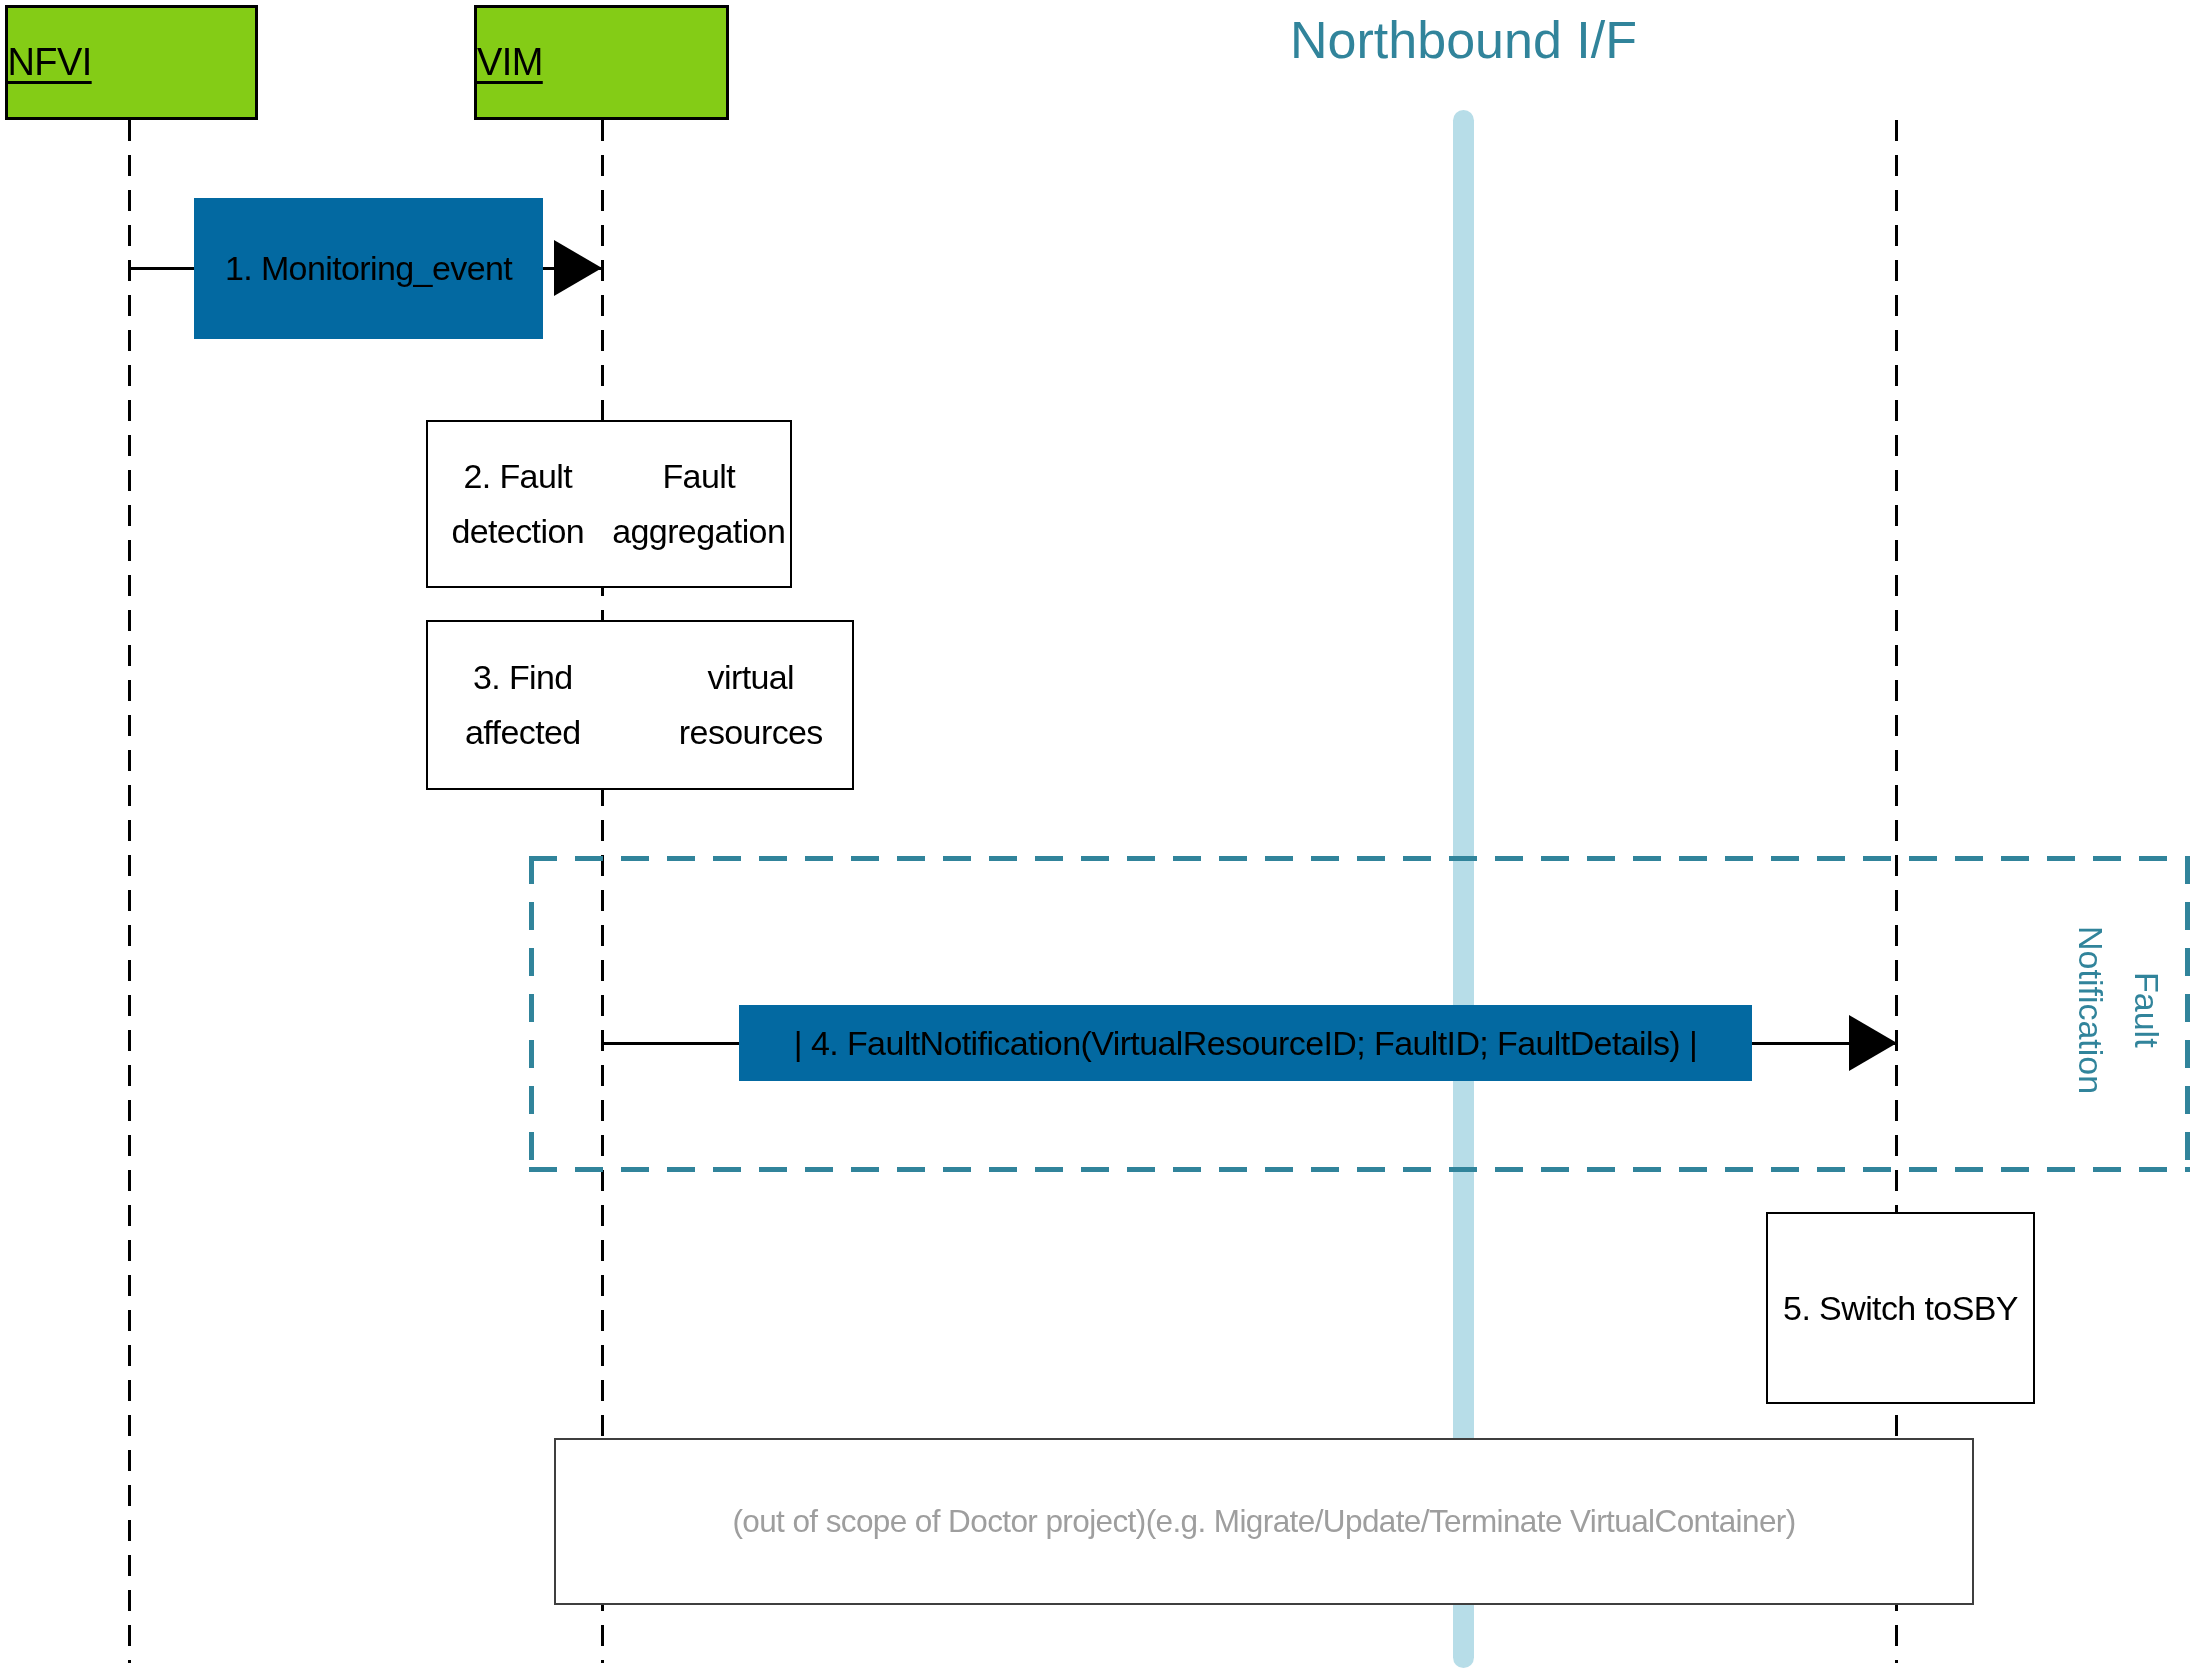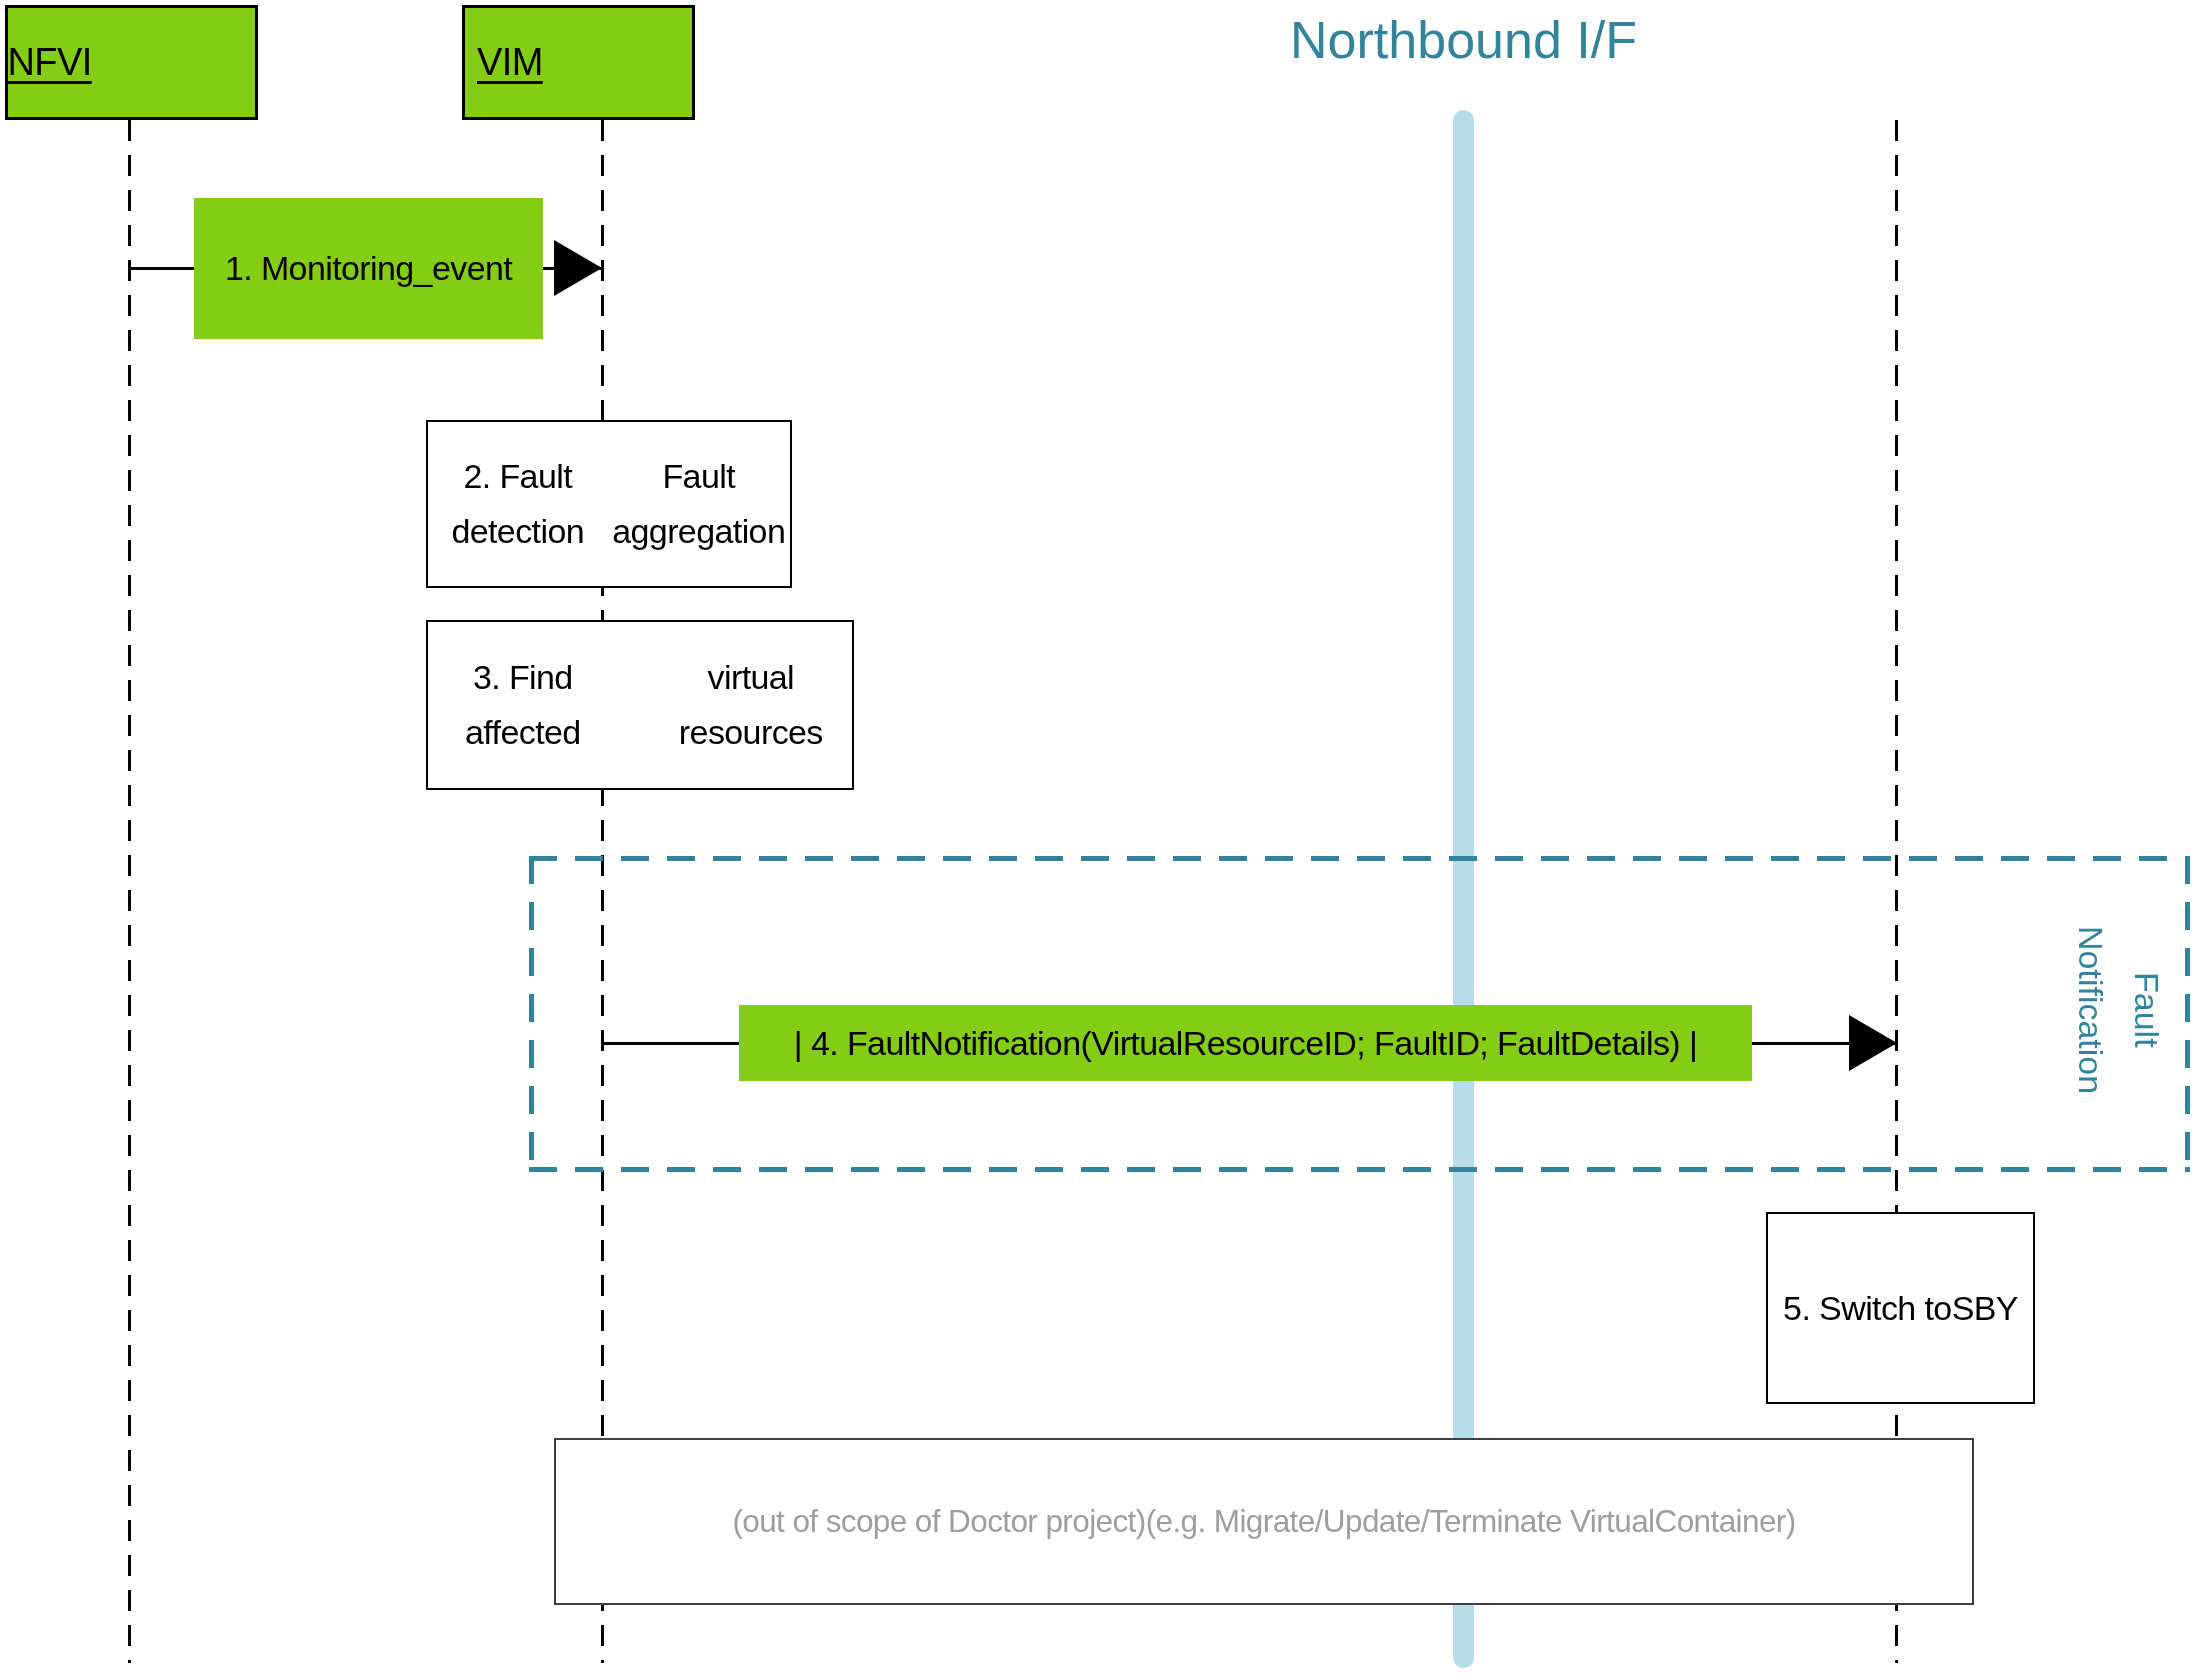--- a/index.html
+++ b/index.html
@@ -33,21 +33,21 @@
     justify-content:flex-start;
   }
   .head-box .lbl{
     font-size:38px;
     letter-spacing:-0.6px;
     text-decoration:underline;
     text-decoration-thickness:2.8px;
     text-underline-offset:5.6px;
   }
   .hb-nfvi{left:4.5px;width:253px;}
-  .hb-vim{left:462px;width:233px;padding-left:12px;}
+  .hb-vim{left:474px;width:255px;}
   .hb-consumer{left:1769px;width:255px;}
   
   .nb-title{
     position:absolute;
     left:1126px;top:10px;width:675px;
     text-align:center;
     font-size:52px;
     color:var(--teal);
   }
   
@@ -77,21 +77,21 @@
   }
   .arrow-head{
     position:absolute;
     width:0;height:0;
     border-top:28px solid transparent;
     border-bottom:28px solid transparent;
     border-left:48px solid var(--ink);
   }
   .msg-label{
     position:absolute;
-    background:#84cc16;
+    background:#0369a1;
     display:flex;
     flex-direction:column;
     align-items:center;
     justify-content:center;
     text-align:center;
     font-size:34px;
     letter-spacing:-0.6px;
   }
   .msg1-label{left:194px;top:198px;width:349px;height:141px;line-height:59px;}
   .msg4-label{left:739px;top:1005px;width:1013px;height:76px;line-height:76px;white-space:nowrap;}

